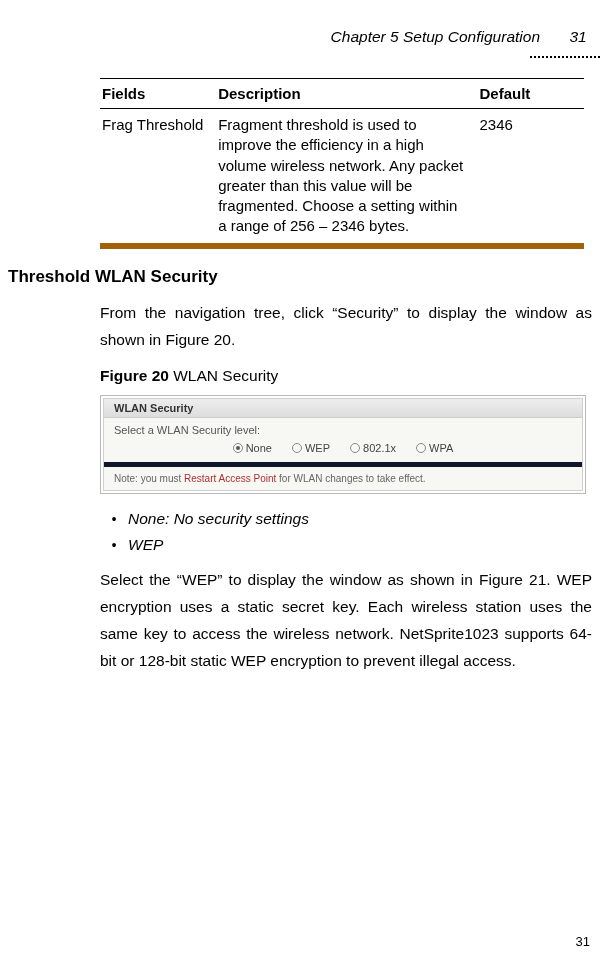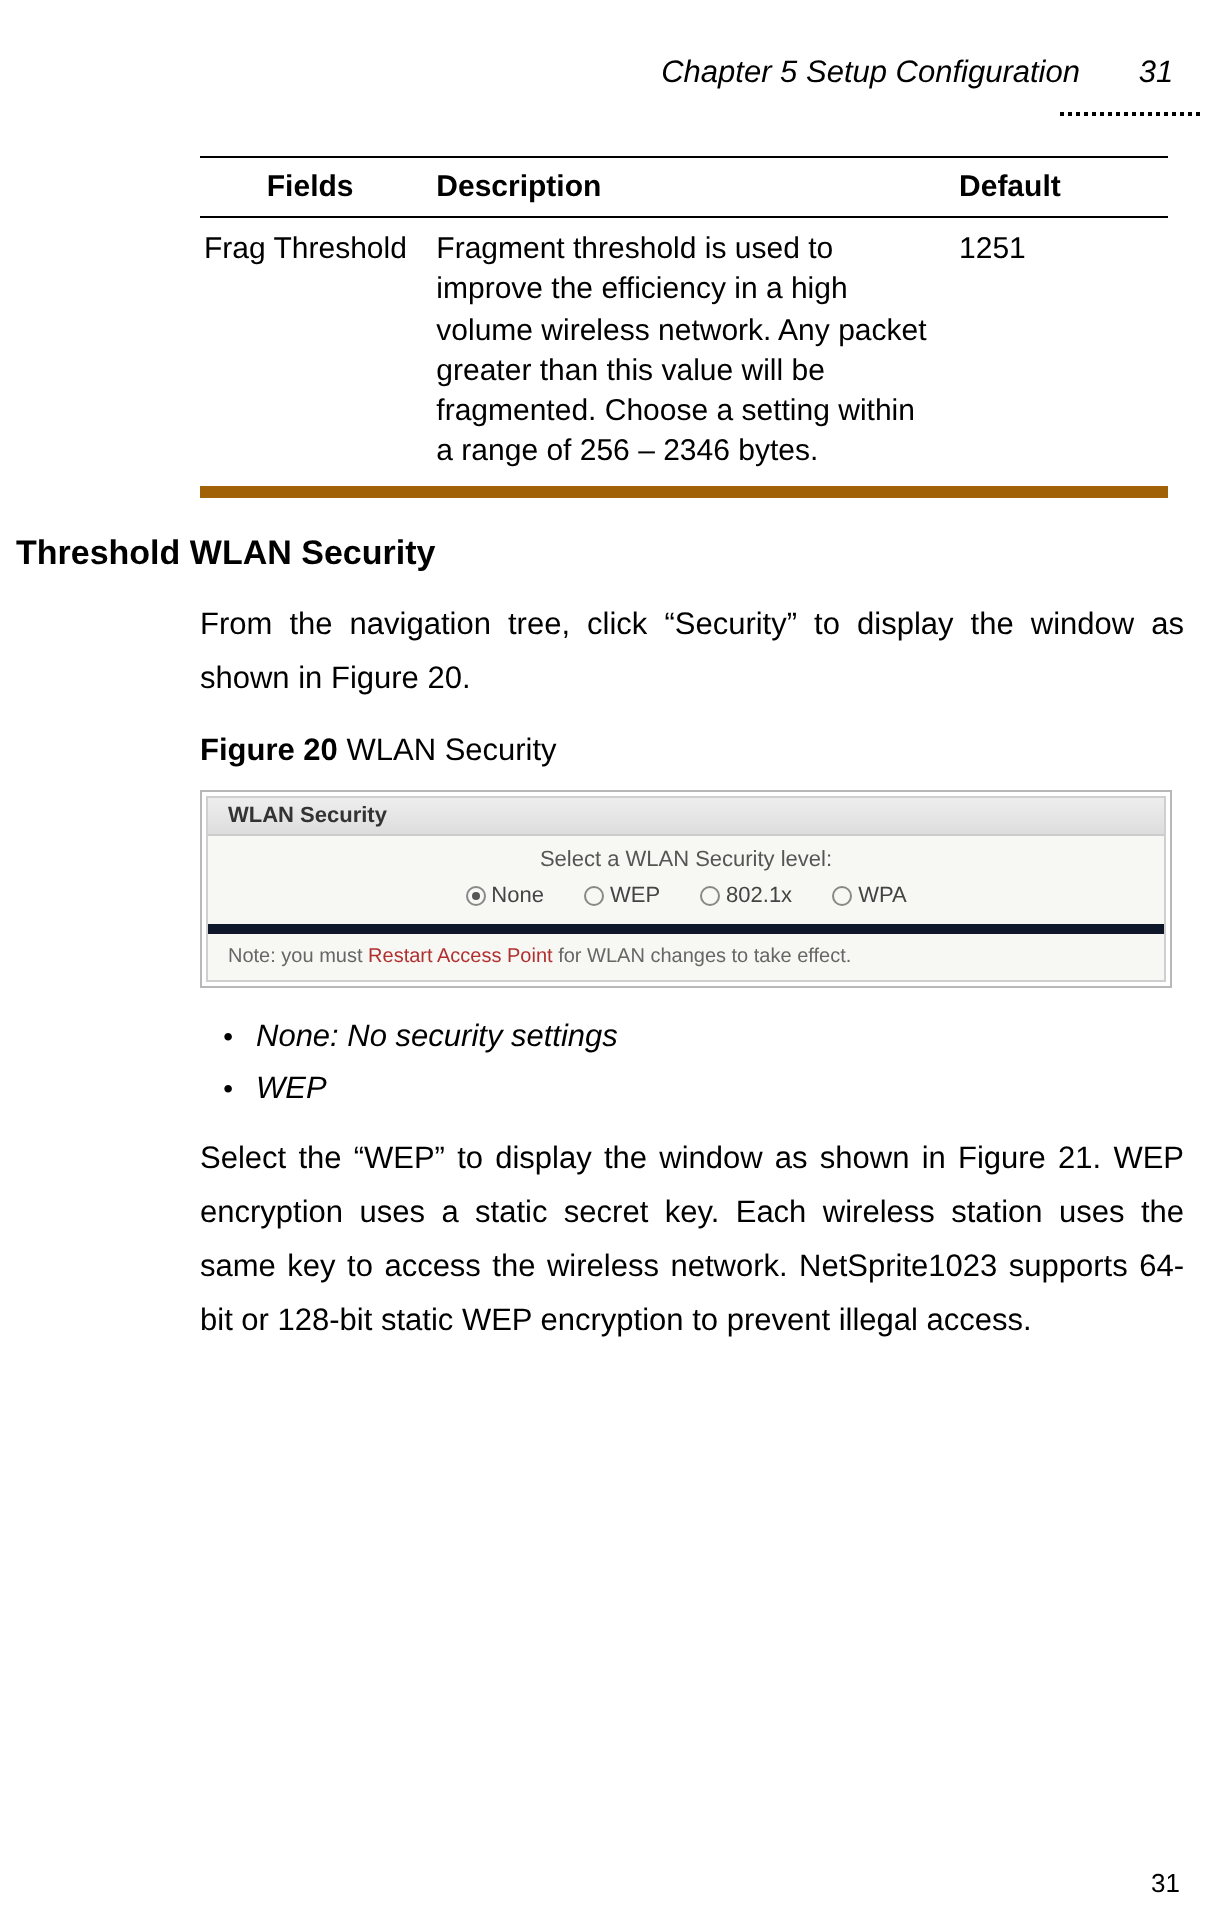--- a/index.html
+++ b/index.html
@@ -44,21 +44,21 @@
     }
     .content {
       padding: 0 8px 0 0;
     }
     .table-wrap { margin: 0 18px 0 100px; }
     table { width: 100%; border-collapse: collapse; font-size: 15px; }
     thead tr { border-top: 1.5px solid #000; border-bottom: 1px solid #000; }
     th { text-align: left; font-weight: bold; padding: 6px 8px 6px 2px; }
     td { padding: 6px 8px 6px 2px; vertical-align: top; line-height: 1.35; }
     tbody tr:last-child td { border-bottom: 6px solid #a16207; }
-    .col-field { width: 24%; text-align: center; }
+    .col-field { width: 24%; }
     .col-desc { width: 54%; }
     .col-def { width: 22%; }
     h2.section {
       font-size: 17px;
       font-weight: bold;
       margin: 18px 0 12px 8px;
     }
     .body-text {
       margin: 0 10px 14px 100px;
       text-align: justify;
@@ -86,21 +86,20 @@
       background: linear-gradient(#eee,#ddd);
       border-bottom: 1px solid #ccc;
       font-weight: bold;
       color: #333;
       padding: 3px 10px;
       font-size: 11px;
     }
     .fig-row {
       display: flex;
       align-items: center;
-      justify-content: center;
       gap: 18px;
       padding: 6px 10px 2px;
       color: #444;
       font-size: 11px;
     }
     .fig-label { font-size: 11px; color: #555; }
     .fig-radios { display: flex; gap: 20px; align-items: flex-end; padding: 4px 0 8px; justify-content: center; }
     .radio-item { display: flex; align-items: center; gap: 3px; font-size: 11px; color: #444; }
     .radio { width: 10px; height: 10px; border: 1px solid #888; border-radius: 50%; display: inline-block; position: relative; }
     .radio.checked::after { content:""; position:absolute; top:2px; left:2px; width:4px; height:4px; background:#555; border-radius:50%; }
@@ -138,21 +137,21 @@
         <tr>
           <th class="col-field">Fields</th>
           <th class="col-desc">Description</th>
           <th class="col-def">Default</th>
         </tr>
       </thead>
       <tbody>
         <tr>
           <td>Frag Threshold</td>
           <td>Fragment threshold is used to improve the efficiency in a high volume wireless network. Any packet greater than this value will be fragmented. Choose a setting within a range of 256 – 2346 bytes.</td>
-          <td>1251</td>
+          <td>2346</td>
         </tr>
       </tbody>
     </table>
   </div>
 
   <h2 class="section">Threshold WLAN Security</h2>
 
   <p class="body-text">From the navigation tree, click “Security” to display the window as shown in Figure 20.</p>
 
   <p class="figure-caption">

